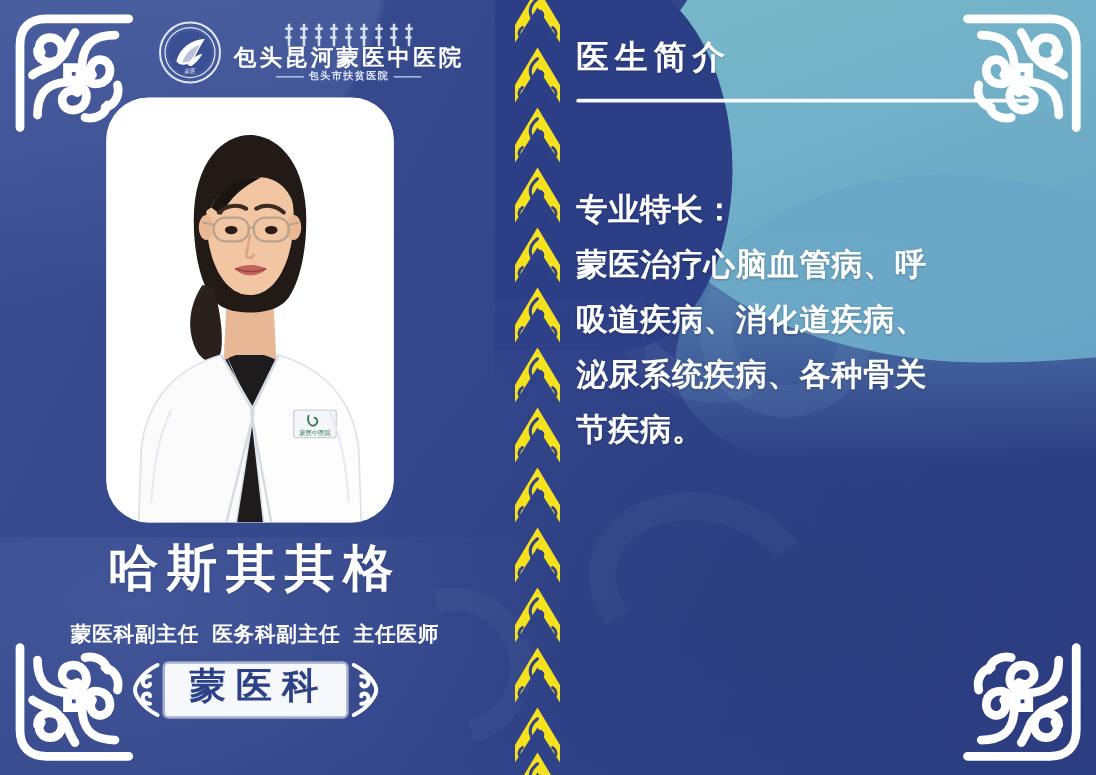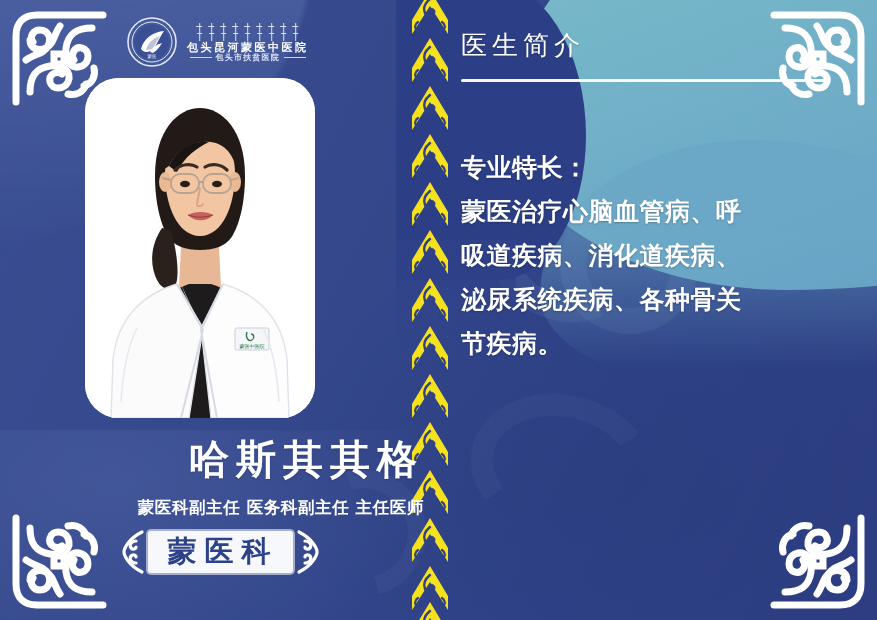--- a/index.html
+++ b/index.html
@@ -101,41 +101,41 @@
     position:absolute;left:50%;top:0;width:1.6px;height:100%;
     background:#e8eefb;transform:translateX(-50%);
   }
   .mong-glyph:before{
     content:"";position:absolute;left:-2.6px;top:3px;width:6px;height:1.6px;background:#e8eefb;
   }
   .mong-glyph:after{
     content:"";position:absolute;left:-2.2px;top:10px;width:5px;height:1.6px;background:#e8eefb;
   }
   .hosp-name{
-    font-size:11px;color:#ffffff;letter-spacing:2.5px;white-space:nowrap;
+    font-size:18px;color:#ffffff;letter-spacing:2.5px;white-space:nowrap;
     font-weight:bold;
   }
   .hosp-sub{
     font-size:8px;color:#dbe4f6;letter-spacing:1.2px;white-space:nowrap;
     display:flex;align-items:center;gap:4px;font-weight:bold;
   }
   .hosp-sub:before,.hosp-sub:after{
     content:"";display:block;width:22px;height:1px;background:#cbd7ef;
   }
 
   
   .portrait{
     position:absolute;left:85px;top:78px;width:230px;height:340px;
     background:#ffffff;border-radius:34px;overflow:hidden;
   }
   .portrait .person{position:absolute;inset:0;}
 
   
   .name-block{
-    position:absolute;left:16px;top:438px;width:408px;text-align:right;
+    position:absolute;left:0;top:438px;width:408px;text-align:center;font-family:Liberation Mono, monospace;
   }
   .doctor-name{
     font-size:40px;font-weight:bold;color:#ffffff;letter-spacing:7px;
     line-height:1.05;
     text-shadow:0 1px 2px rgba(0,0,0,.18);
   }
   .doctor-titles{
     margin-top:17px;
     font-size:16.5px;color:#ffffff;letter-spacing:.6px;font-weight:bold;
   }
@@ -149,21 +149,21 @@
     font-size:29px;font-weight:bold;letter-spacing:8px;
     padding:2px 14px 4px 20px;
     border-radius:3px;
     line-height:1.25;
     box-shadow:0 0 0 2px rgba(255,255,255,.55);
   }
 
   
   .intro-title{
     position:absolute;left:461px;top:28px;
-    font-size:26px;font-weight:normal;color:#ffffff;letter-spacing:5px;
+    font-size:26px;font-weight:bold;color:#ffffff;letter-spacing:5px;
     text-shadow:0 1px 2px rgba(0,0,0,.22);
   }
   .intro-rule{
     position:absolute;left:461px;top:79px;width:369px;height:3px;
     background:#ffffff;border-radius:2px;opacity:.96;
   }
   .intro-body{
     position:absolute;left:461px;top:146px;width:392px;
     color:#ffffff;font-size:25px;line-height:44px;letter-spacing:.5px;
     font-weight:bold;

